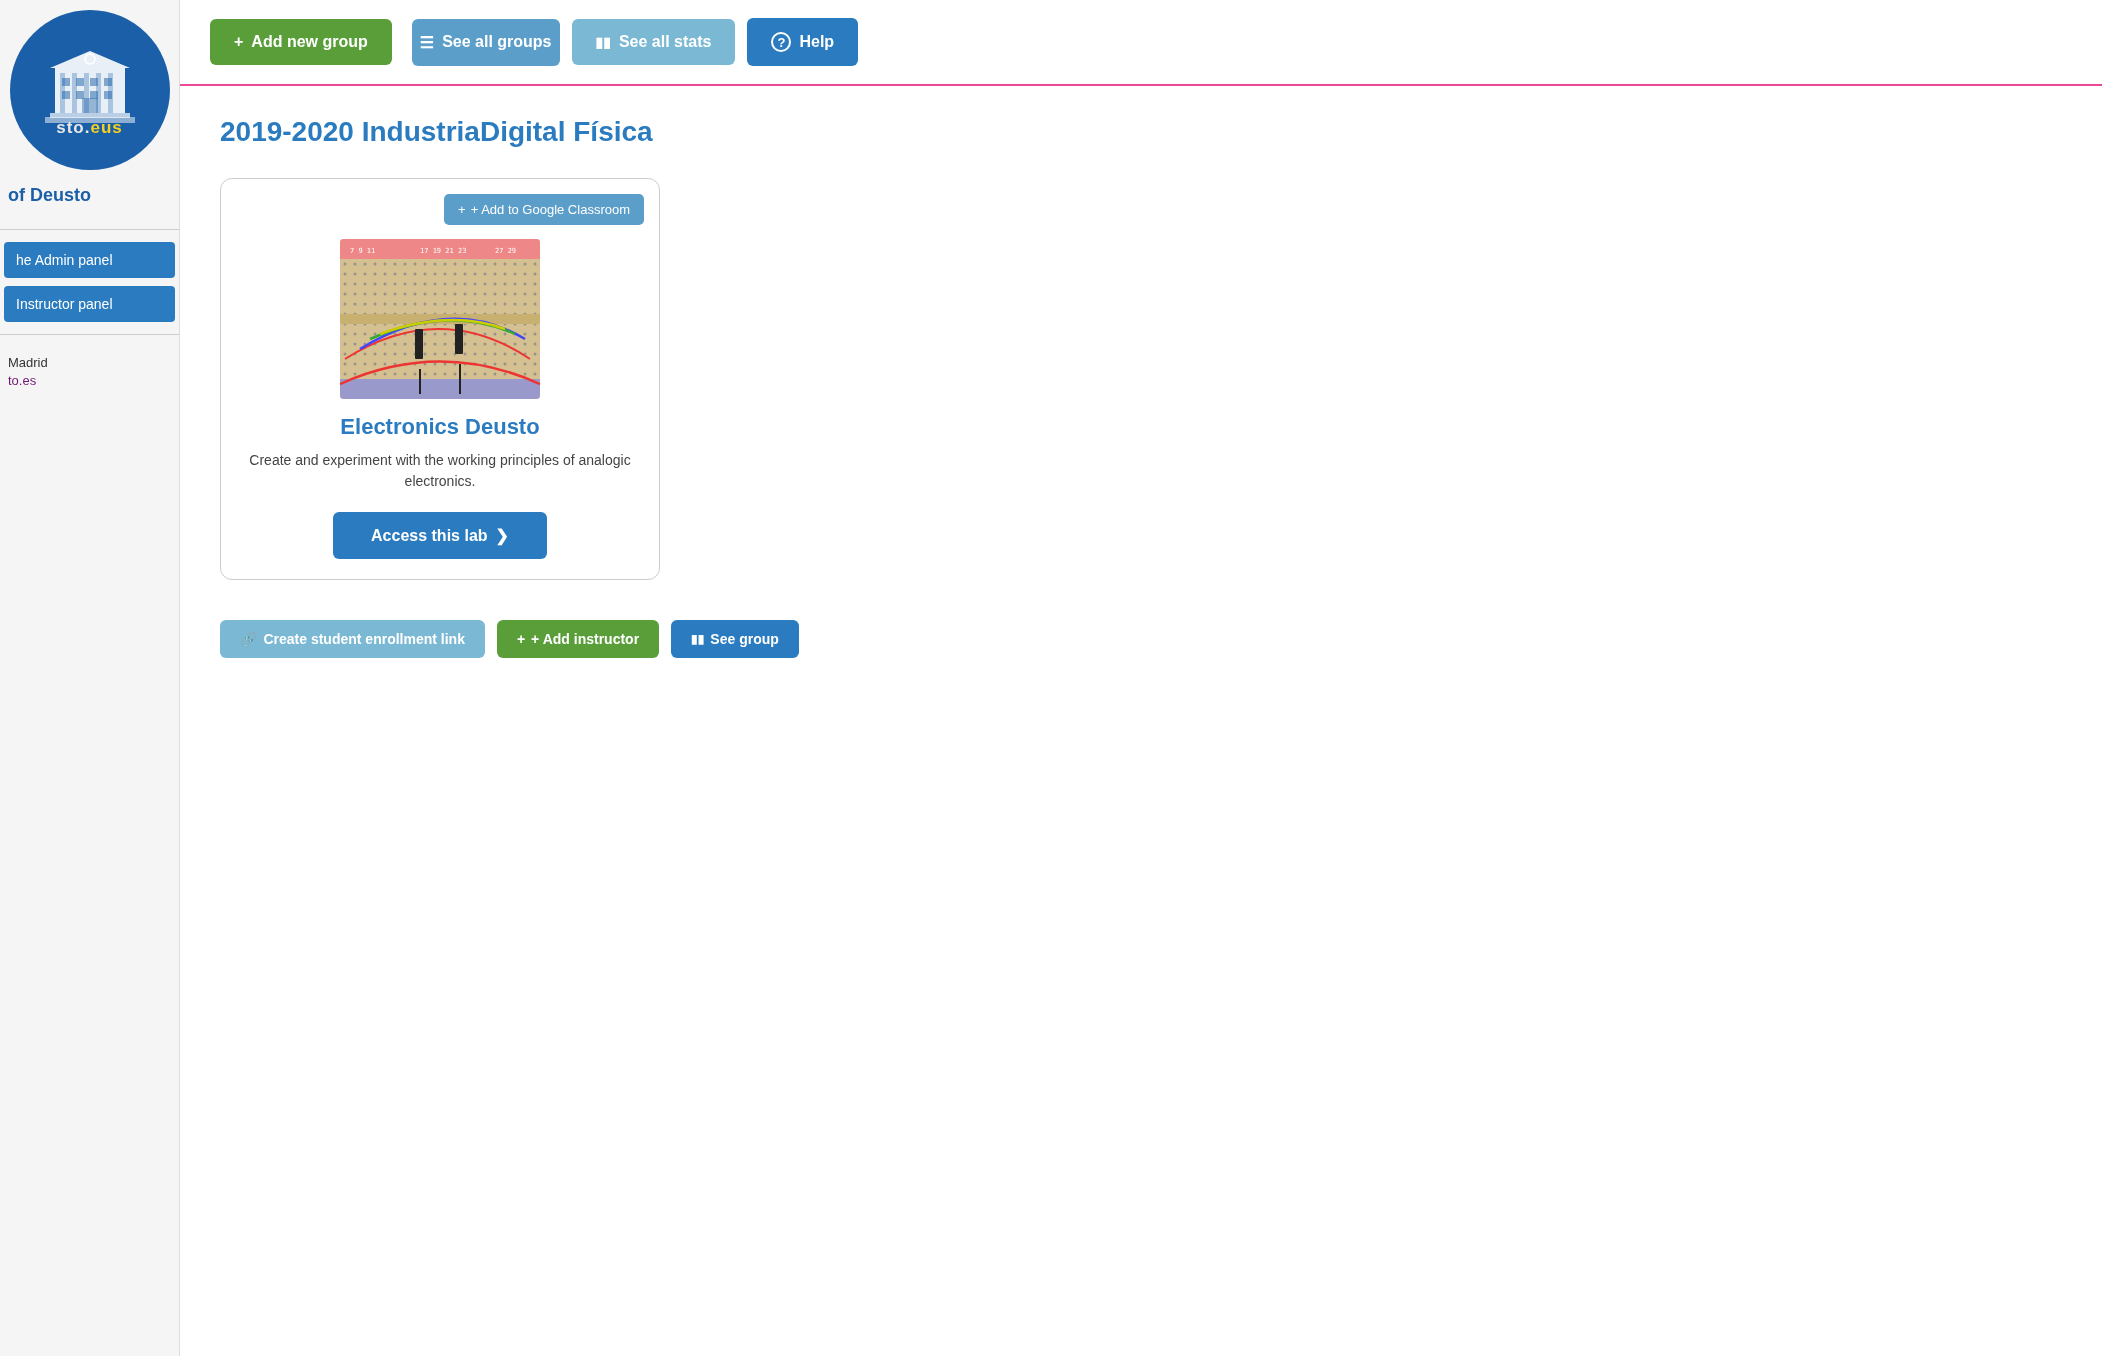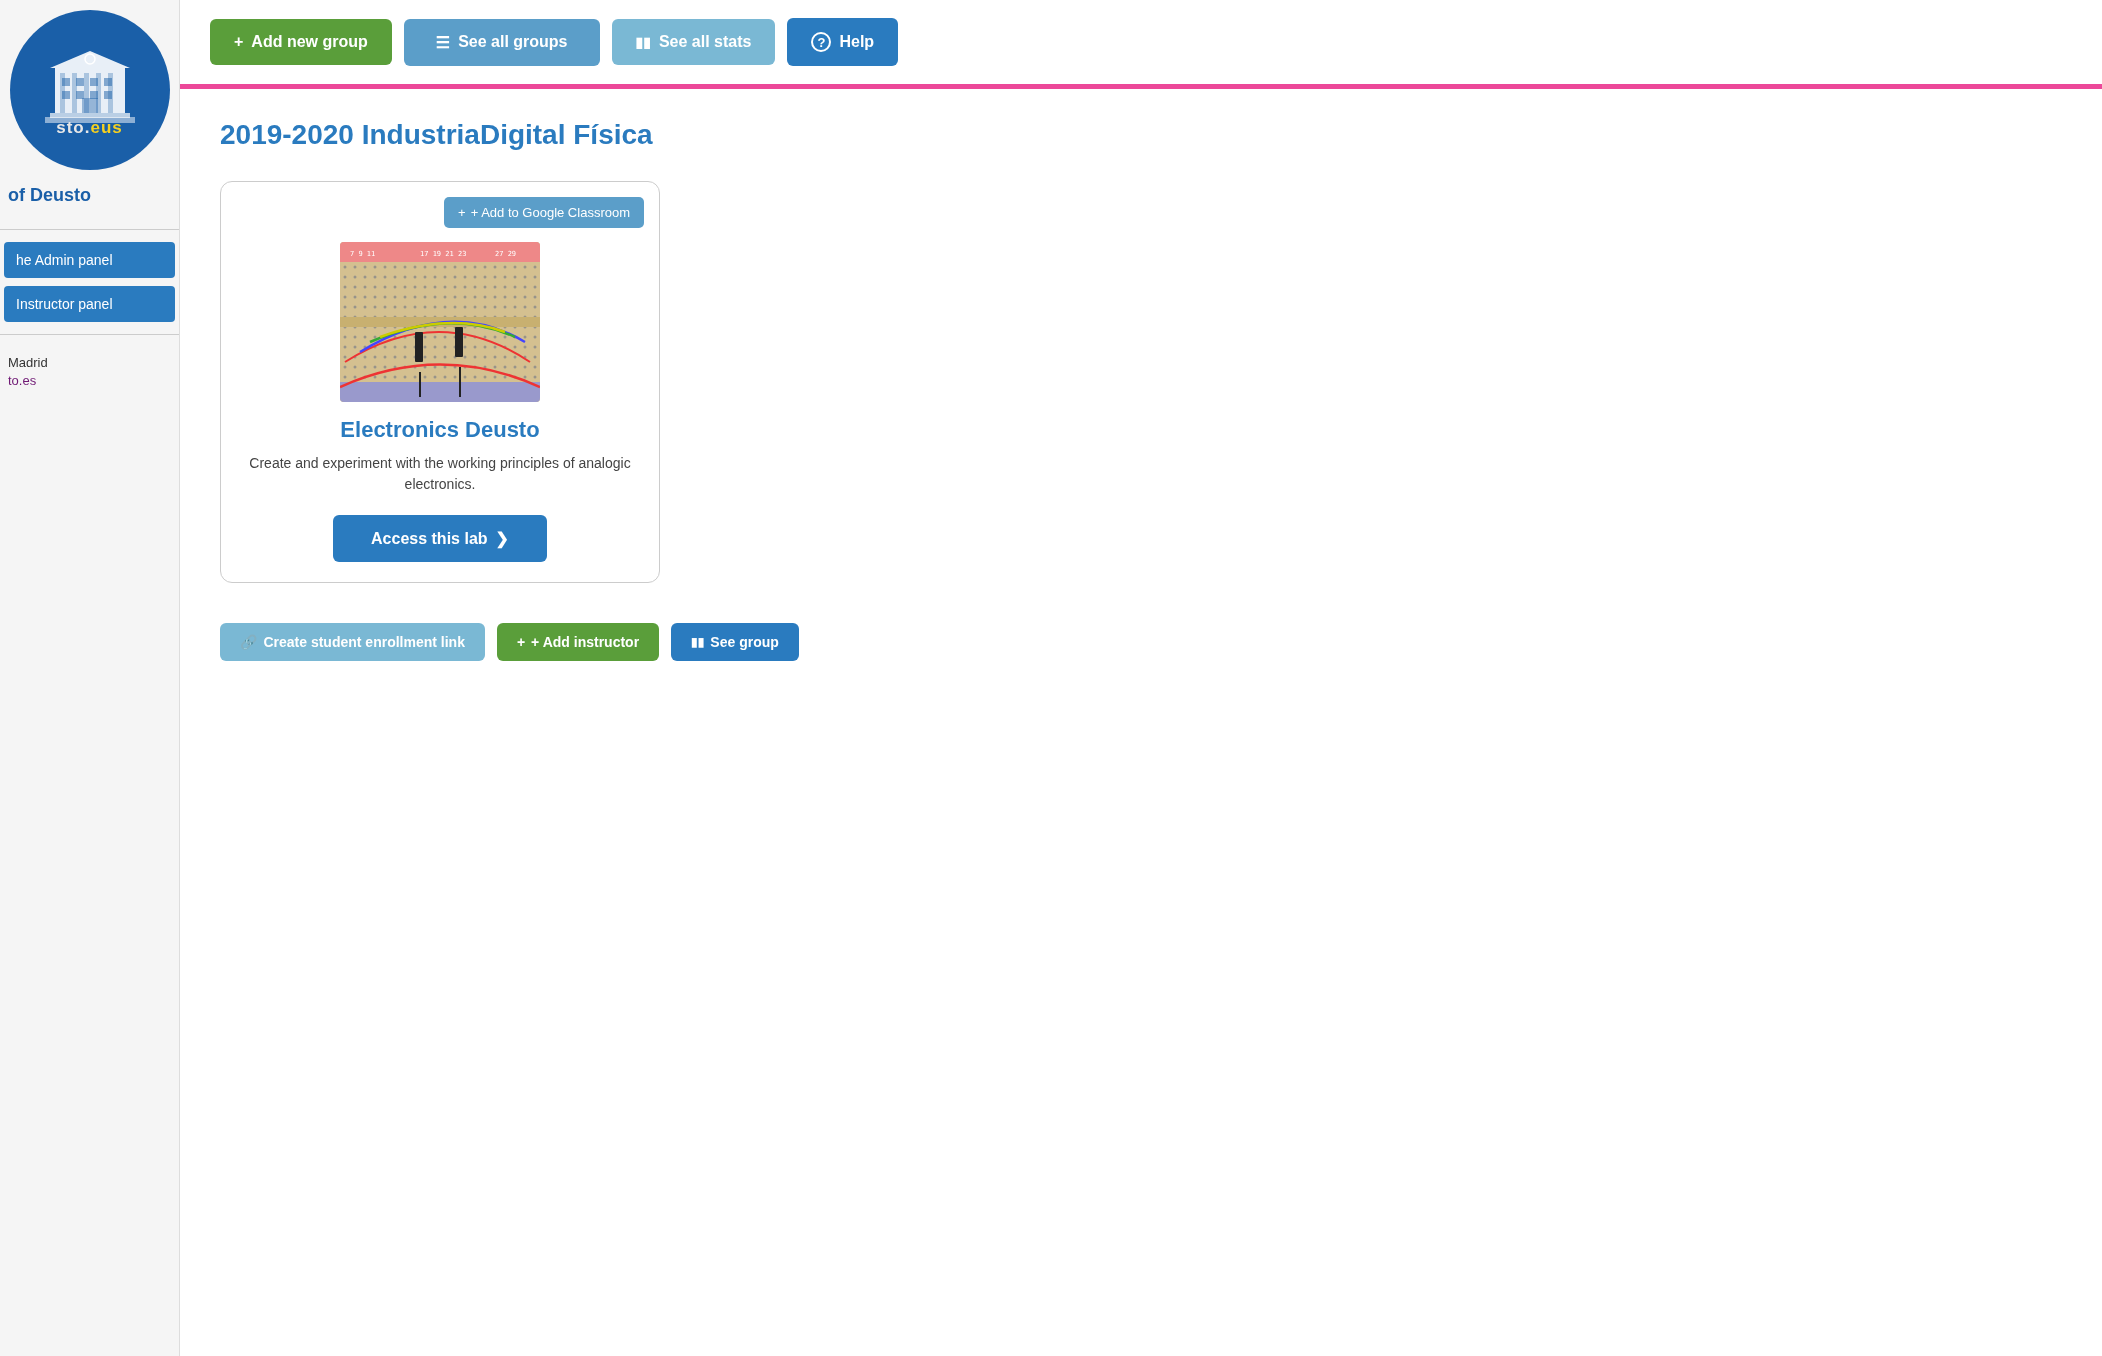--- a/index.html
+++ b/index.html
@@ -95,21 +95,21 @@
       flex-direction: column;
     }
 
     
     .toolbar {
       background: white;
       padding: 18px 30px;
       display: flex;
       align-items: center;
       gap: 12px;
-      border-bottom: 5px solid #ec4899;
+      border-bottom: 2px solid #ec4899;
     }
 
     .btn-add-group {
       background: #5a9e3a;
       color: white;
       border: none;
       border-radius: 6px;
       padding: 14px 24px;
       font-size: 16px;
       font-weight: 600;
@@ -117,27 +117,28 @@
       display: flex;
       align-items: center;
       gap: 8px;
     }
 
     .btn-see-groups {
       background: #5b9ec9;
       color: white;
       border: none;
       border-radius: 6px;
-      padding: 14px 32px;
+      padding: 14px 8px;
       font-size: 16px;
       font-weight: 600;
       cursor: pointer;
       display: flex;
       align-items: center;
       gap: 8px;
+      margin-left: 8px;
     }
 
     .btn-see-stats {
       background: #7ab8d4;
       color: white;
       border: none;
       border-radius: 6px;
       padding: 14px 24px;
       font-size: 16px;
       font-weight: 600;

